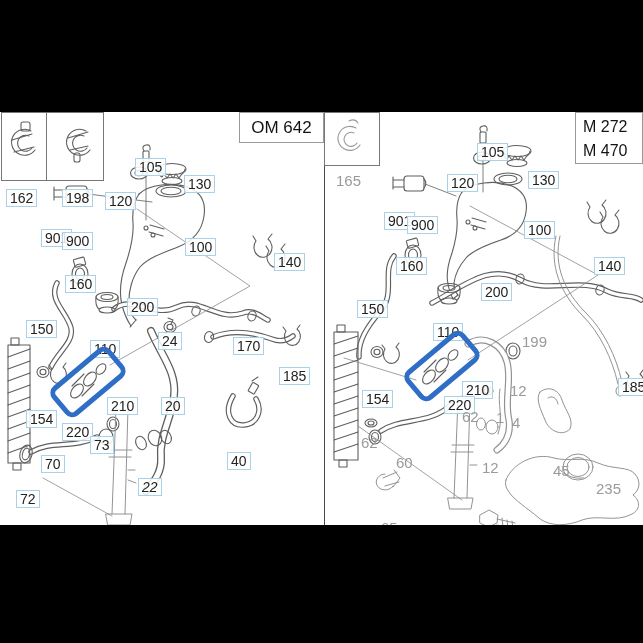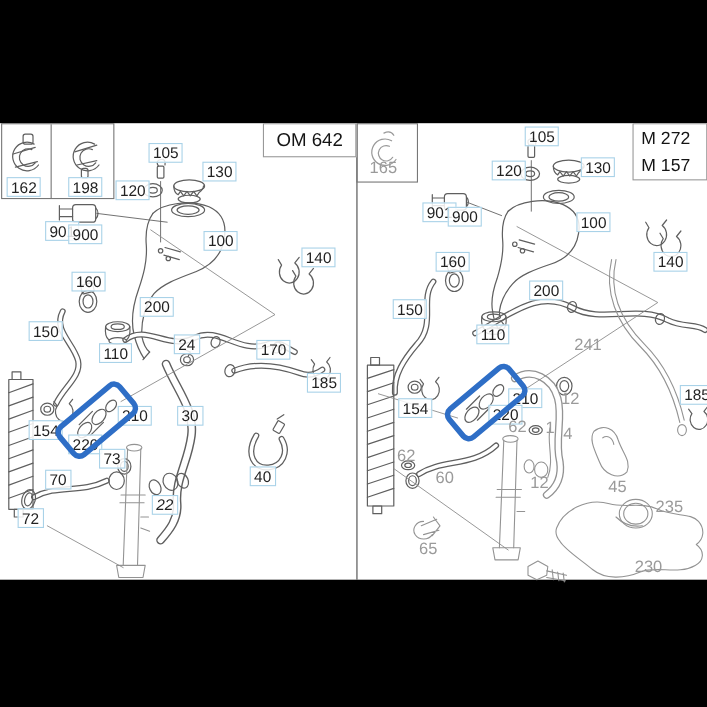--- a/index.html
+++ b/index.html
@@ -1,29 +1,29 @@
 <!DOCTYPE html>
 <html style="--highlight: #2e6ec6; --label-border: #a9d2e8; --label-text: #222222; --ref-text: #9a9a9a;"><head>
 <meta charset="utf-8">
 <style>
   html,body{margin:0;padding:0;background:#000;}
-  .stage{position:relative;width:643px;height:643px;background:#000;overflow:hidden;
+  .stage{position:relative;width:643px;height:525px;background:#000;overflow:hidden;
          font-family:"Liberation Sans","DejaVu Sans",sans-serif;}
   .content-bg{position:absolute;left:0;top:112px;width:643px;height:415px;background:#fff;}
   svg.art{position:absolute;left:0;top:0;width:643px;height:643px;}
   svg.art path,svg.art ellipse,svg.art rect,svg.art circle{fill:none;stroke-linecap:round;stroke-linejoin:round;}
   .divider{position:absolute;left:324px;top:112px;width:1px;height:415px;background:#4a4a4a;}
   .inset-frames{position:absolute;left:1px;top:112px;width:101px;height:67px;border:1px solid #777;}
   .inset-frames .cell-split{position:absolute;left:44px;top:0;width:1px;height:100%;background:#777;}
   .inset-frame-right{position:absolute;left:324px;top:112px;width:54px;height:52px;border:1px solid #777;}
   .title-box{position:absolute;border:1px solid #999;background:#fff;color:#141414;box-sizing:border-box;}
   .om-box{left:239px;top:112px;width:85px;height:31px;font-size:17px;
           display:flex;align-items:center;justify-content:center;}
   .m-box{left:575px;top:112px;width:68px;height:52px;font-size:16px;line-height:24px;padding:2px 0 0 7px;}
-  .part-label{position:absolute;white-space:nowrap;line-height:16px;}
+  .part-label{position:absolute;white-space:nowrap;line-height:16px;margin-top:28px;}
   .label-boxed{font-size:14px;color:var(--label-text,#222);border:1px solid var(--label-border,#a9d2e8);
                background:rgba(255,255,255,.85);padding:0 3px;}
   .label-plain{font-size:15px;color:var(--ref-text,#999);padding:0 1px;}
   .hl{position:absolute;width:66px;height:28px;border:5px solid var(--highlight,#2e6ec6);
       border-radius:9px;transform:rotate(-40deg);}
   .hl-left{left:50px;top:363px;}
   .hl-right{left:404px;top:347px;}
 </style>
 </head>
 <body>
@@ -269,42 +269,42 @@
   <div class="inset-frames">
     <div class="cell-split"></div>
   </div>
   <div class="inset-frame-right"></div>
 
   <div class="title-box om-box">
     <span>OM 642</span>
   </div>
   <div class="title-box m-box">
     <div>M 272</div>
-    <div>M 157</div>
+    <div>M 470</div>
   </div>
 
   <div>
       <div class="part-label label-boxed" style="left: 6px; top: 161px;">162</div>
       <div class="part-label label-boxed" style="left: 62px; top: 161px;">198</div>
       <div class="part-label label-boxed" style="left: 135px; top: 130px;">105</div>
       <div class="part-label label-boxed" style="left: 184px; top: 147px;">130</div>
       <div class="part-label label-boxed" style="left: 105px; top: 164px;">120</div>
       <div class="part-label label-boxed" style="left: 41px; top: 201px;">901</div>
       <div class="part-label label-boxed" style="left: 62px; top: 204px;">900</div>
       <div class="part-label label-boxed" style="left: 185px; top: 210px;">100</div>
       <div class="part-label label-boxed" style="left: 274px; top: 225px;">140</div>
       <div class="part-label label-boxed" style="left: 65px; top: 247px;">160</div>
       <div class="part-label label-boxed" style="left: 127px; top: 270px;">200</div>
       <div class="part-label label-boxed" style="left: 26px; top: 292px;">150</div>
       <div class="part-label label-boxed" style="left: 158px; top: 304px; text-align: right;">24</div>
       <div class="part-label label-boxed" style="left: 233px; top: 309px;">170</div>
       <div class="part-label label-boxed" style="left: 90px; top: 312px;">110</div>
       <div class="part-label label-boxed" style="left: 279px; top: 339px;">185</div>
       <div class="part-label label-boxed" style="left: 107px; top: 369px;">210</div>
-      <div class="part-label label-boxed" style="left: 161px; top: 369px;">30</div>
+      <div class="part-label label-boxed" style="left: 161px; top: 369px;">20</div>
       <div class="part-label label-boxed" style="left: 26px; top: 382px;">154</div>
       <div class="part-label label-boxed" style="left: 62px; top: 395px;">220</div>
       <div class="part-label label-boxed" style="left: 90px; top: 408px;">73</div>
       <div class="part-label label-boxed" style="left: 227px; top: 424px;">40</div>
       <div class="part-label label-boxed" style="left: 41px; top: 427px;">70</div>
       <div class="part-label label-boxed" style="left: 138px; top: 450px; font-style: italic;">22</div>
       <div class="part-label label-boxed" style="left: 16px; top: 462px;">72</div>
     </div>
   <div>
       <div class="part-label label-plain" style="left: 335px; top: 145px;">165</div>
@@ -312,21 +312,21 @@
       <div class="part-label label-boxed" style="left: 528px; top: 143px;">130</div>
       <div class="part-label label-boxed" style="left: 447px; top: 146px;">120</div>
       <div class="part-label label-boxed" style="left: 384px; top: 184px;">901</div>
       <div class="part-label label-boxed" style="left: 407px; top: 188px;">900</div>
       <div class="part-label label-boxed" style="left: 524px; top: 193px;">100</div>
       <div class="part-label label-boxed" style="left: 594px; top: 229px;">140</div>
       <div class="part-label label-boxed" style="left: 396px; top: 229px;">160</div>
       <div class="part-label label-boxed" style="left: 481px; top: 255px;">200</div>
       <div class="part-label label-boxed" style="left: 357px; top: 272px;">150</div>
       <div class="part-label label-boxed" style="left: 433px; top: 295px;">110</div>
-      <div class="part-label label-plain" style="left: 521px; top: 306px;">241</div>
+      <div class="part-label label-plain" style="left: 521px; top: 306px;">199</div>
       <div class="part-label label-boxed" style="left: 618px; top: 350px;">185</div>
       <div class="part-label label-boxed" style="left: 462px; top: 353px;">210</div>
       <div class="part-label label-plain" style="left: 509px; top: 355px;">12</div>
       <div class="part-label label-boxed" style="left: 362px; top: 362px;">154</div>
       <div class="part-label label-boxed" style="left: 444px; top: 368px;">220</div>
       <div class="part-label label-plain" style="left: 461px; top: 381px;">62</div>
       <div class="part-label label-plain" style="left: 495px; top: 382px;">1</div>
       <div class="part-label label-plain" style="left: 511px; top: 387px;">4</div>
       <div class="part-label label-plain" style="left: 360px; top: 407px;">62</div>
       <div class="part-label label-plain" style="left: 395px; top: 427px; text-align: right;">60</div>

